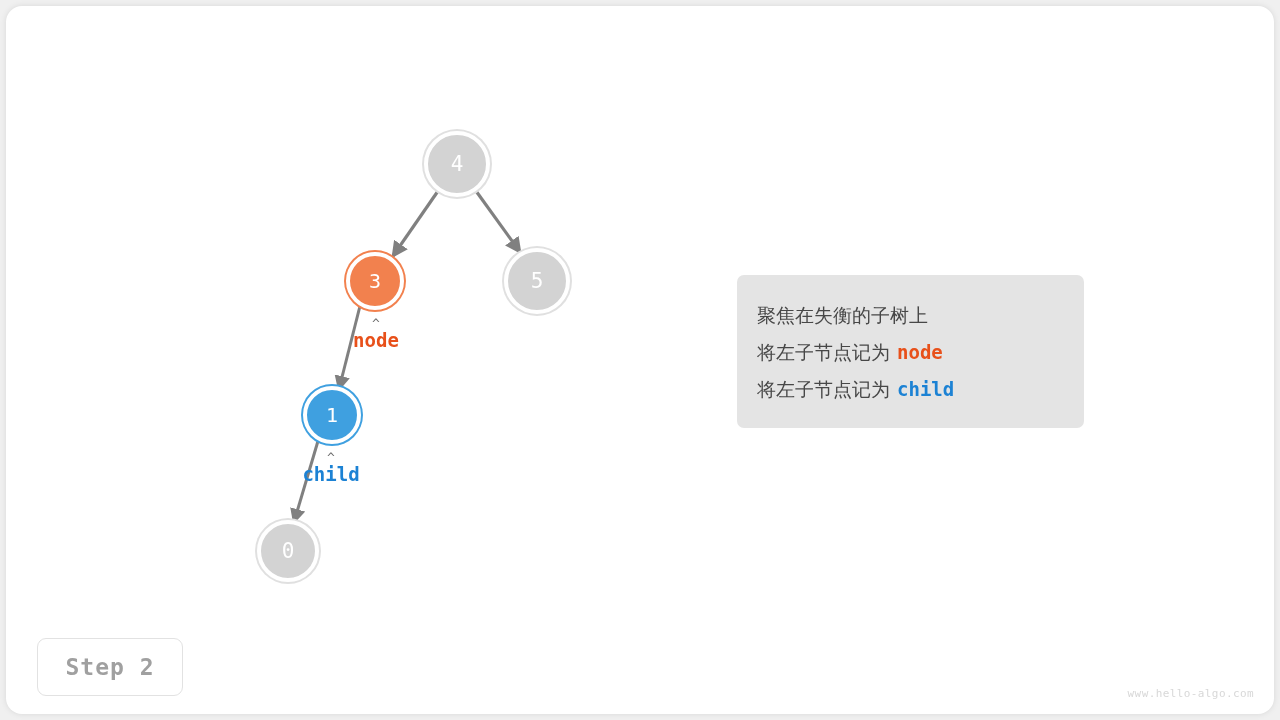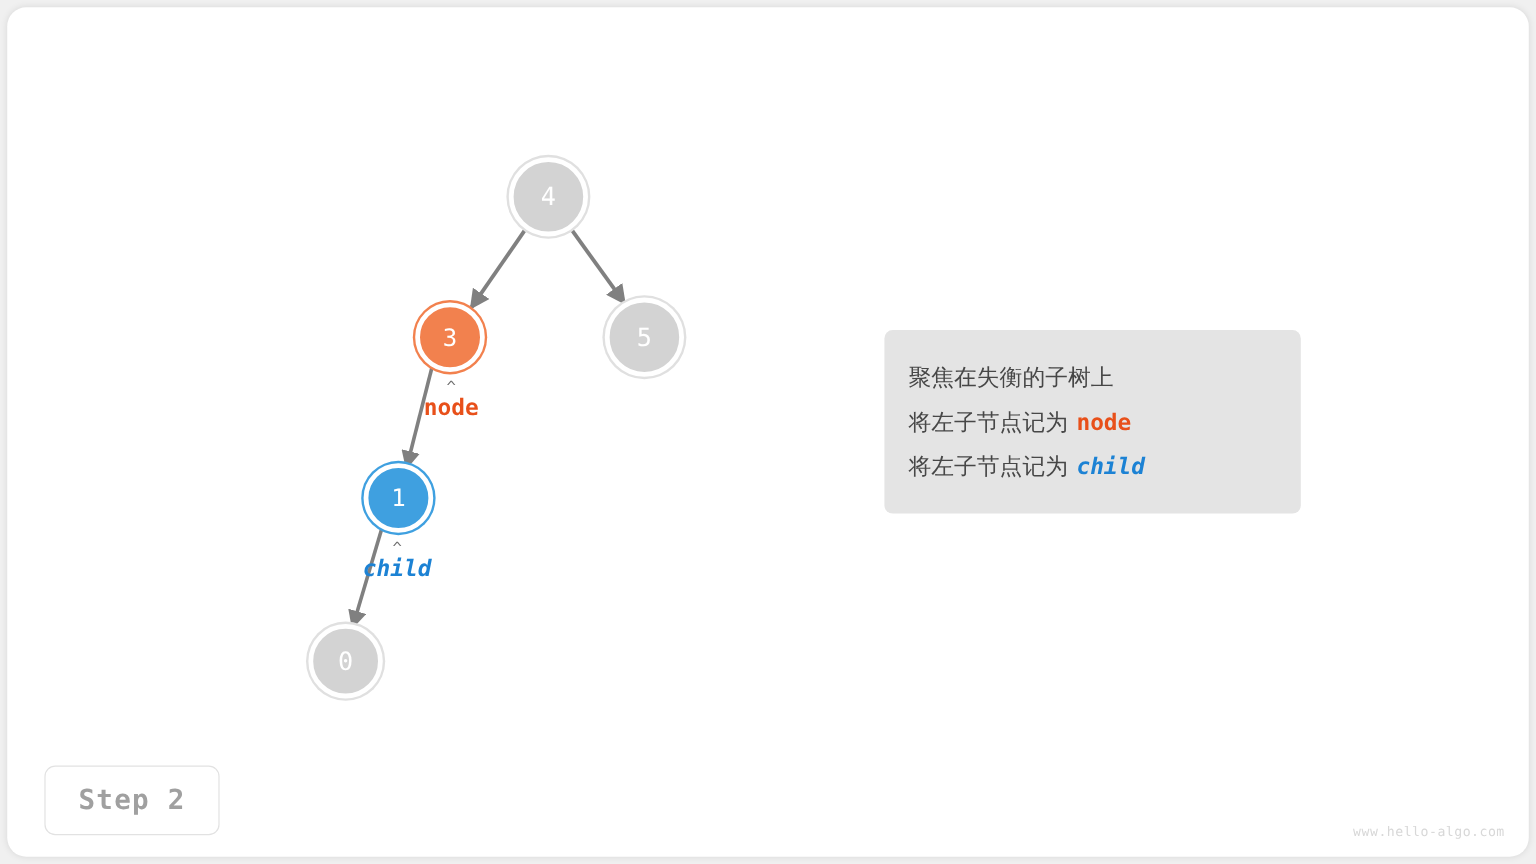--- a/index.html
+++ b/index.html
@@ -87,21 +87,21 @@
     height: 10px;
   }
   .pointer-label {
     font-family: "DejaVu Sans Mono", "Liberation Mono", monospace;
     font-size: 19px;
     font-weight: bold;
     line-height: 1.1;
     white-space: nowrap;
   }
   .label-orange { color: #e8501a; }
-  .label-blue { color: #1c82d4; font-style: italic; }
+  .label-blue { color: #1c82d4; }
 
   
   #caption-box {
     position: absolute;
     left: 731px;
     top: 269px;
     width: 347px;
     padding: 22px 24px 20px 20px;
     box-sizing: border-box;
     background: #e4e4e4;

